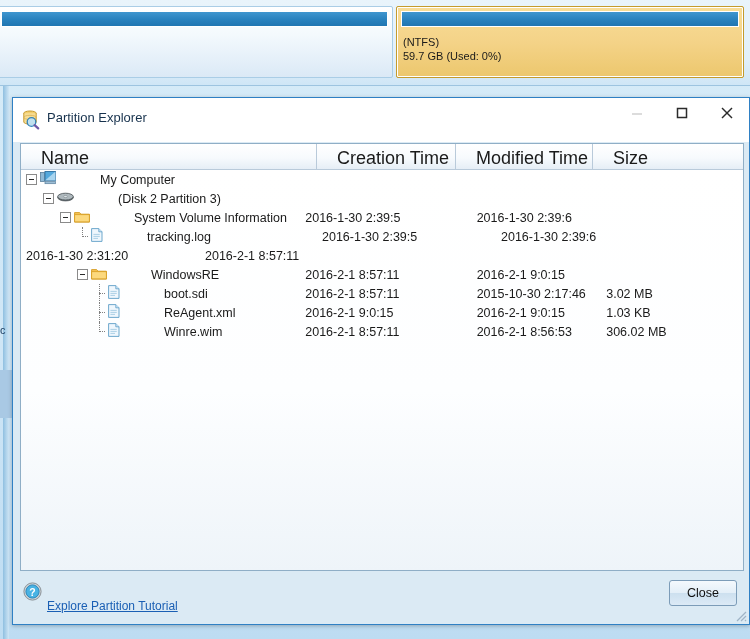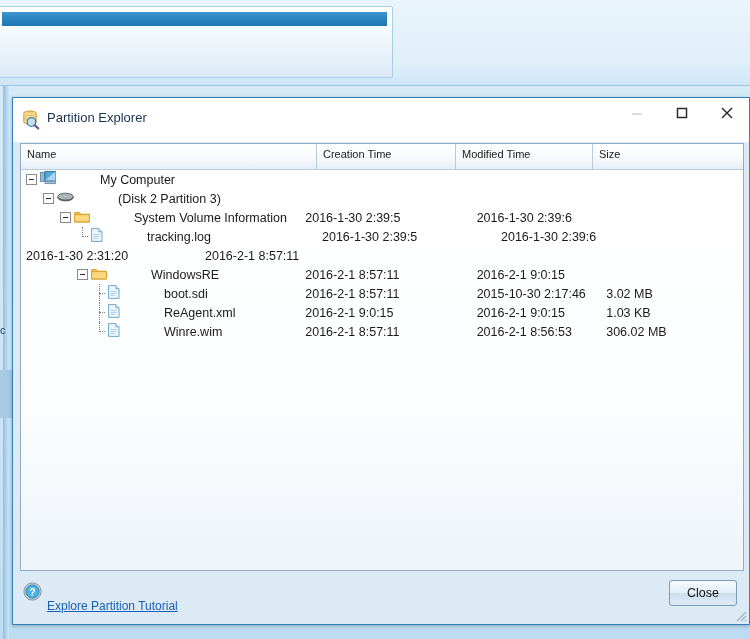--- a/index.html
+++ b/index.html
@@ -146,23 +146,23 @@
     background: #ffffff;
     overflow: hidden;
   }
   #list-header {
     display: flex;
     height: 25px;
     background: linear-gradient(to bottom, #ffffff 0%, #f7fafd 55%, #e6eef6 100%);
     border-bottom: 1px solid #b9cada;
   }
   .col-head {
-    font-size: 11px;
+    font-size: 18px;
     color: #1a1a1a;
-    padding: 4px 0 0 6px;
+    padding: 4px 0 0 20px;
     box-sizing: border-box;
     border-right: 1px solid #b9cada;
     height: 25px;
     white-space: nowrap;
   }
   .col-head:last-child { border-right: none; }
   .c-name { width: 296px; }
   .c-created { width: 139px; }
   .c-modified { width: 137px; }
   .c-size { width: 150px; }
@@ -272,20 +272,25 @@
 </style>
 </head>
 <body>
 
 <div id="app-background">
 
   <div id="disk-map-strip">
     <div class="partition-block plain">
       <div class="partition-bar"></div>
     </div>
+    <div class="partition-block selected">
+      <div class="partition-bar"></div>
+      <div class="partition-label">(NTFS)</div>
+      <div class="partition-sub">59.7 GB (Used: 0%)</div>
+    </div>
   </div>
 
   <div id="bg-left-rail"></div>
   <div id="bg-left-text">c</div>
   <div id="bg-left-band"></div>
 </div>
 
 <div id="dialog">
 
   <div id="titlebar">

